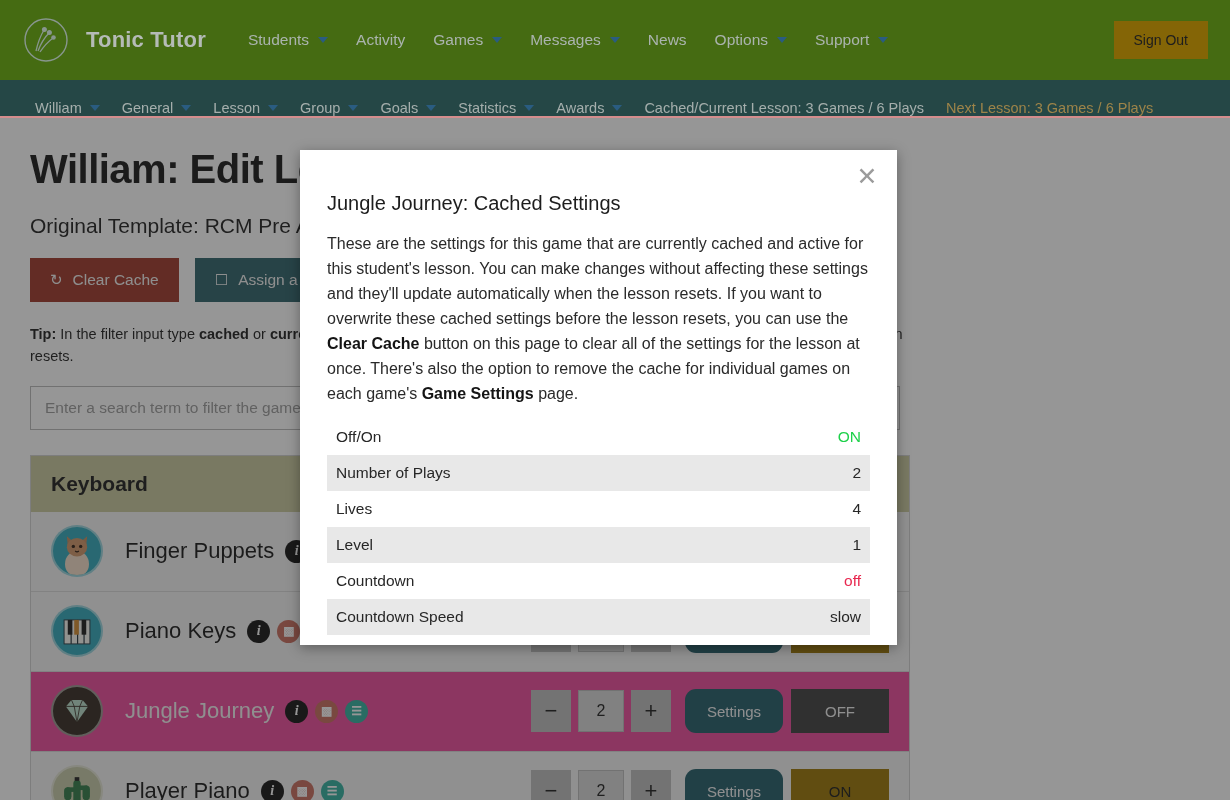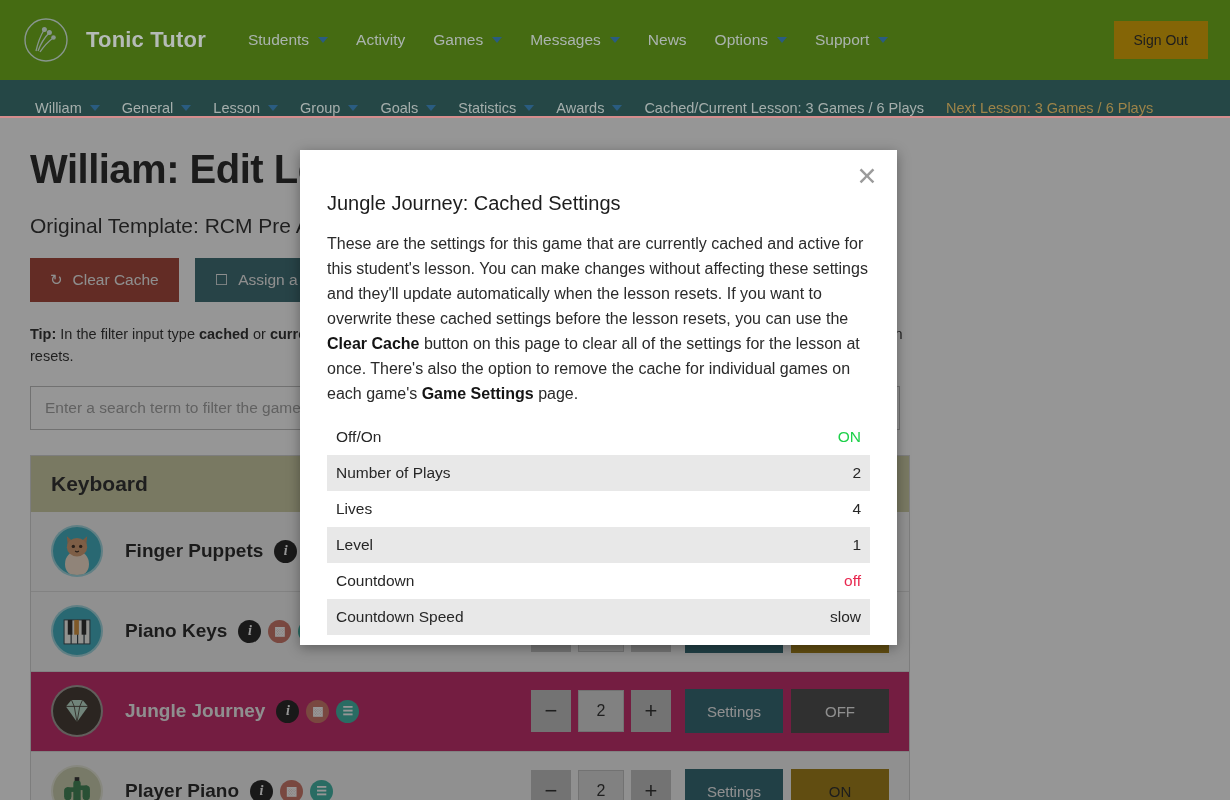--- a/index.html
+++ b/index.html
@@ -143,36 +143,35 @@
     color: #1a1a1a;
   }
   .game-row {
     display: flex;
     align-items: center;
     padding: 12px 20px;
     background: #f4f4f4;
     border-bottom: 1px solid #d8d8d8;
     min-height: 80px;
   }
-  .game-row.selected { background: #be185d; }
+  .game-row.selected { background: #ec4899; }
   .game-row.selected .game-name { color: #f2f2f2; }
 
   .game-avatar {
     width: 52px; height: 52px; border-radius: 50%;
     flex: 0 0 52px;
     display: flex; align-items: center; justify-content: center;
     overflow: hidden;
     border: 2px solid rgba(255,255,255,.5);
   }
   .game-name {
-    font-size: 19px;
+    font-size: 22px;
     color: #141414;
     margin-left: 22px;
     white-space: nowrap;
-    font-weight: bold;
   }
   .badges { display: flex; align-items: center; gap: 7px; margin-left: 11px; }
   .badge {
     width: 23px; height: 23px; border-radius: 50%;
     display: flex; align-items: center; justify-content: center;
     font-size: 12px; color: #fff; font-weight: bold;
     cursor: pointer; flex: 0 0 23px;
   }
   .badge.info { background: #111111; font-family: "Liberation Serif", serif; font-style: italic; font-size: 14px; }
   .badge.chart { background: #c86a5a; }
@@ -203,21 +202,21 @@
     height: 44px;
     min-width: 98px;
     border: none;
     font-size: 15px;
     color: #f2f2f2;
     cursor: pointer;
     font-family: inherit;
     display: flex; align-items: center; justify-content: center;
     padding: 0 18px;
   }
-  .ctl-btn.settings { background: #1f5a67; margin-right: 8px; }
+  .ctl-btn.settings { background: #1f5a67; margin-right: 8px; border-radius: 11px; }
   .ctl-btn.onoff-on { background: #9a7400; color: #171717; }
   .ctl-btn.onoff-off { background: #3d3d3d; color: #f0f0f0; }
 
   
   #overlay {
     position: absolute;
     top: 118px; left: 0; right: 0; bottom: 0;
     background: rgba(35,35,35,.48);
     z-index: 10;
   }

